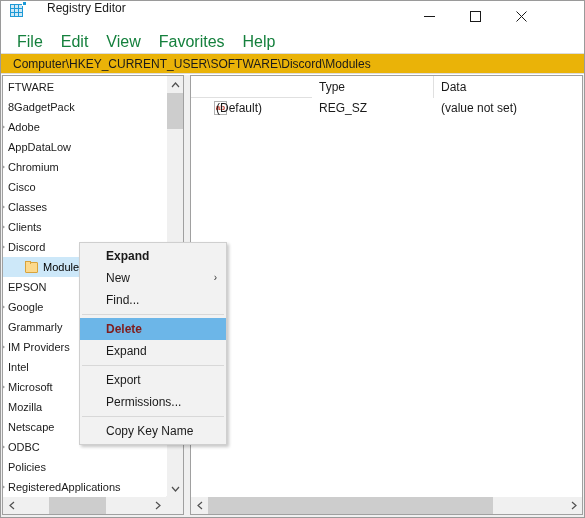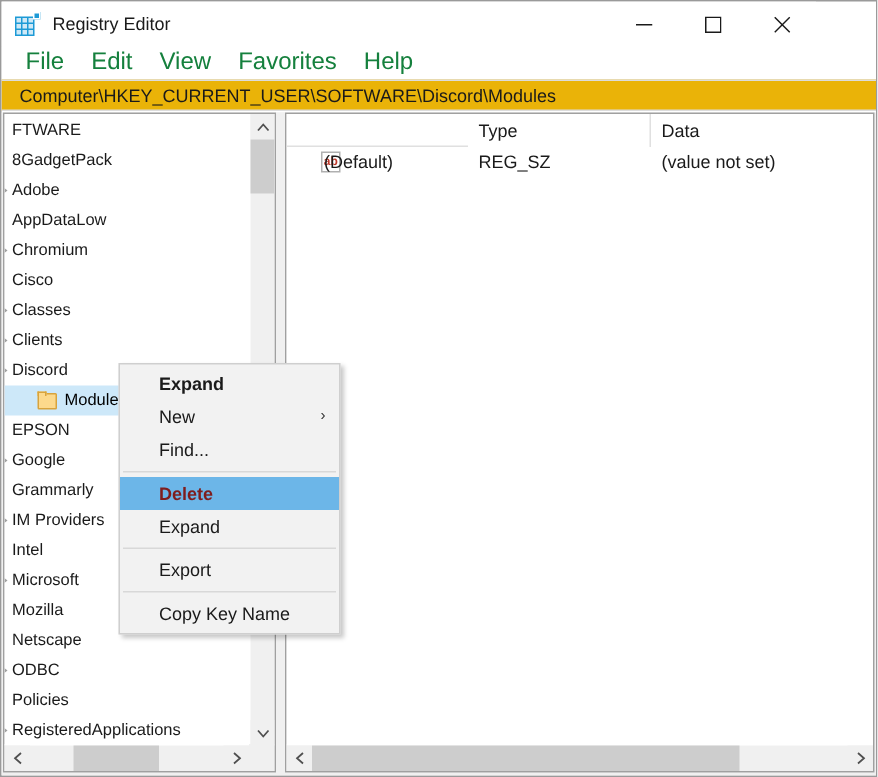--- a/index.html
+++ b/index.html
@@ -24,21 +24,21 @@
   }
 
   
   .titlebar {
     position: absolute;
     left: 0; top: 0;
     width: 543px;
     height: 30px;
     background: #ffffff;
     display: flex;
-    align-items: center;
+    gap: 12px;
   }
   .app-icon {
     width: 16px; height: 16px;
     margin-left: 9px;
     position: relative;
     flex: 0 0 auto;
   }
   .app-icon .grid {
     position: absolute;
     left: 0; top: 3px;
@@ -623,19 +623,22 @@
       <div class="ctx-item highlight">
         <span>Delete</span>
       </div>
       <div class="ctx-item">
         <span>Expand</span>
       </div>
       <div class="ctx-sep"></div>
       <div class="ctx-item">
         <span>Export</span>
       </div>
+      <div class="ctx-item">
+        <span>Permissions...</span>
+      </div>
       <div class="ctx-sep"></div>
       <div class="ctx-item">
         <span>Copy Key Name</span>
       </div>
     </div>
 
 </div>
 
 </body></html>

